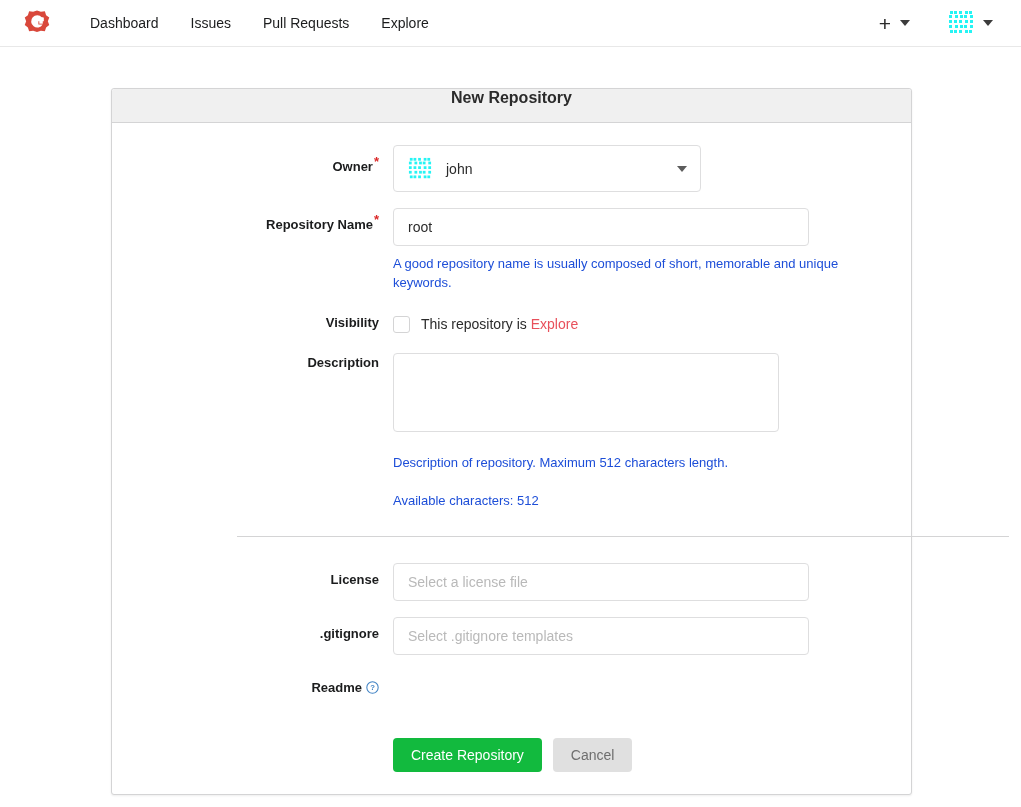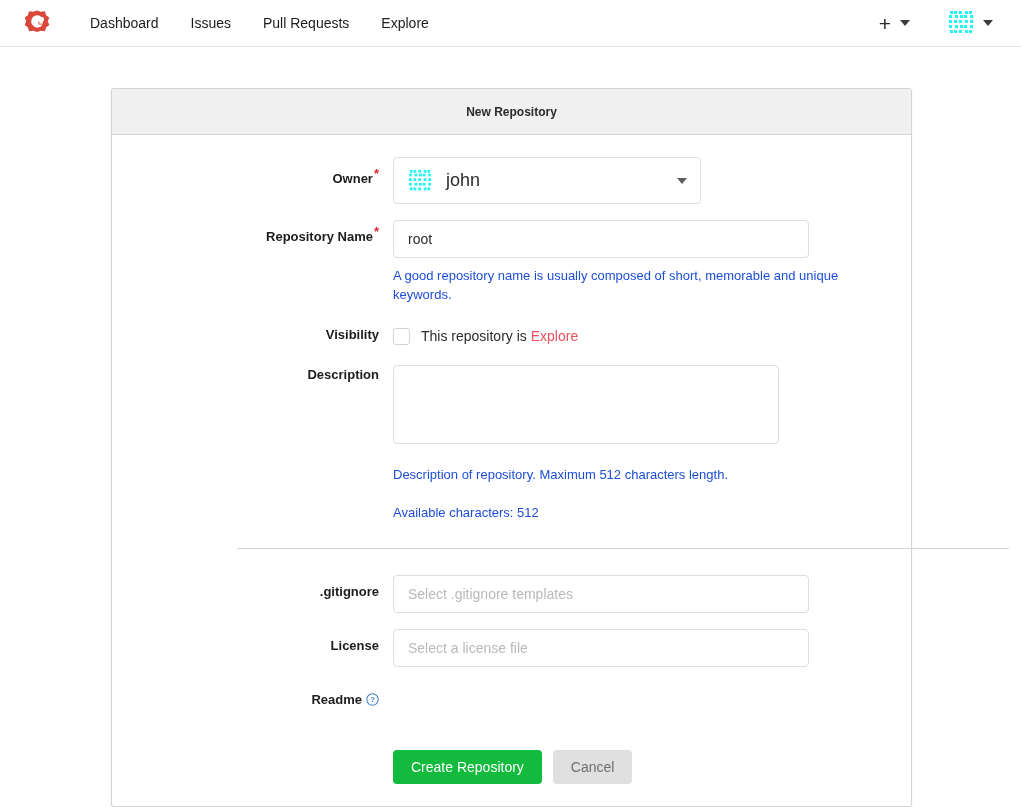--- a/index.html
+++ b/index.html
@@ -78,24 +78,24 @@
     margin-left: 111px;
     border: 1px solid #d4d4d5;
     border-radius: 3px;
     background: #ffffff;
     box-shadow: 0 1px 2px 0 rgba(34,36,38,.08);
   }
   .card-header {
     background: #f0f0f0;
     border-bottom: 1px solid #d4d4d5;
     text-align: center;
-    font-size: 12px;
+    font-size: 16px;
     font-weight: bold;
     color: #2b2b2b;
-    padding: 16px 0 15px;
+    padding: 0 0 15px;
     border-radius: 3px 3px 0 0;
   }
   .card-body { padding: 22px 0 22px 0; }
 
   
   .frow {
     display: flex;
     align-items: flex-start;
     margin-bottom: 16px;
   }
@@ -141,21 +141,21 @@
     background: #fff;
     cursor: pointer;
     position: relative;
   }
   .owner-dd .ava {
     width: 24px; height: 24px;
     margin-right: 14px;
     flex: none;
     border-radius: 2px;
   }
-  .owner-dd .oname { font-size: 18px; color: #2b2b2b; }
+  .owner-dd .oname { font-size: 14px; color: #2b2b2b; }
   .owner-dd .dd-caret {
     position: absolute; right: 13px; top: 50%;
     margin-top: -3px;
     width: 0; height: 0;
     border-left: 5px solid transparent;
     border-right: 5px solid transparent;
     border-top: 6px solid #5c5c5c;
   }
 
   .helptext {
@@ -365,31 +365,31 @@
         <div class="flabel" style="padding-top:2px;">Description</div>
         <div class="fctrl">
           <textarea class="desc" style=""></textarea>
           <div class="helptext" style="margin-top:22px;">Description of repository. Maximum 512 characters length.</div>
           <div class="helptext avail">Available characters: 512</div>
         </div>
       </div>
 
       <div class="divider"></div>
 
+      <div class="frow" style="margin-top:14px;">
+        <div class="flabel">License</div>
+        <div class="fctrl">
+          <input class="inp" type="text" placeholder="Select a license file" style="">
+        </div>
+      </div>
+
       <div class="frow">
         <div class="flabel">.gitignore</div>
         <div class="fctrl">
           <input class="inp" type="text" placeholder="Select .gitignore templates" style="">
-        </div>
-      </div>
-
-      <div class="frow" style="margin-top:14px;">
-        <div class="flabel">License</div>
-        <div class="fctrl">
-          <input class="inp" type="text" placeholder="Select a license file" style="">
         </div>
       </div>
 
       <div class="frow" style="margin-top:14px;">
         <div class="flabel">
           <span>Readme</span><span class="help-circle"><svg width="13" height="13" viewBox="0 0 16 16">
                 <circle cx="8" cy="8" r="7" fill="none" stroke="#4183c4" stroke-width="1.3"></circle>
                 <text x="8" y="11.6" font-size="9.5" font-family="Liberation Sans, sans-serif" fill="#4183c4" text-anchor="middle">?</text>
               </svg></span>
         </div>

